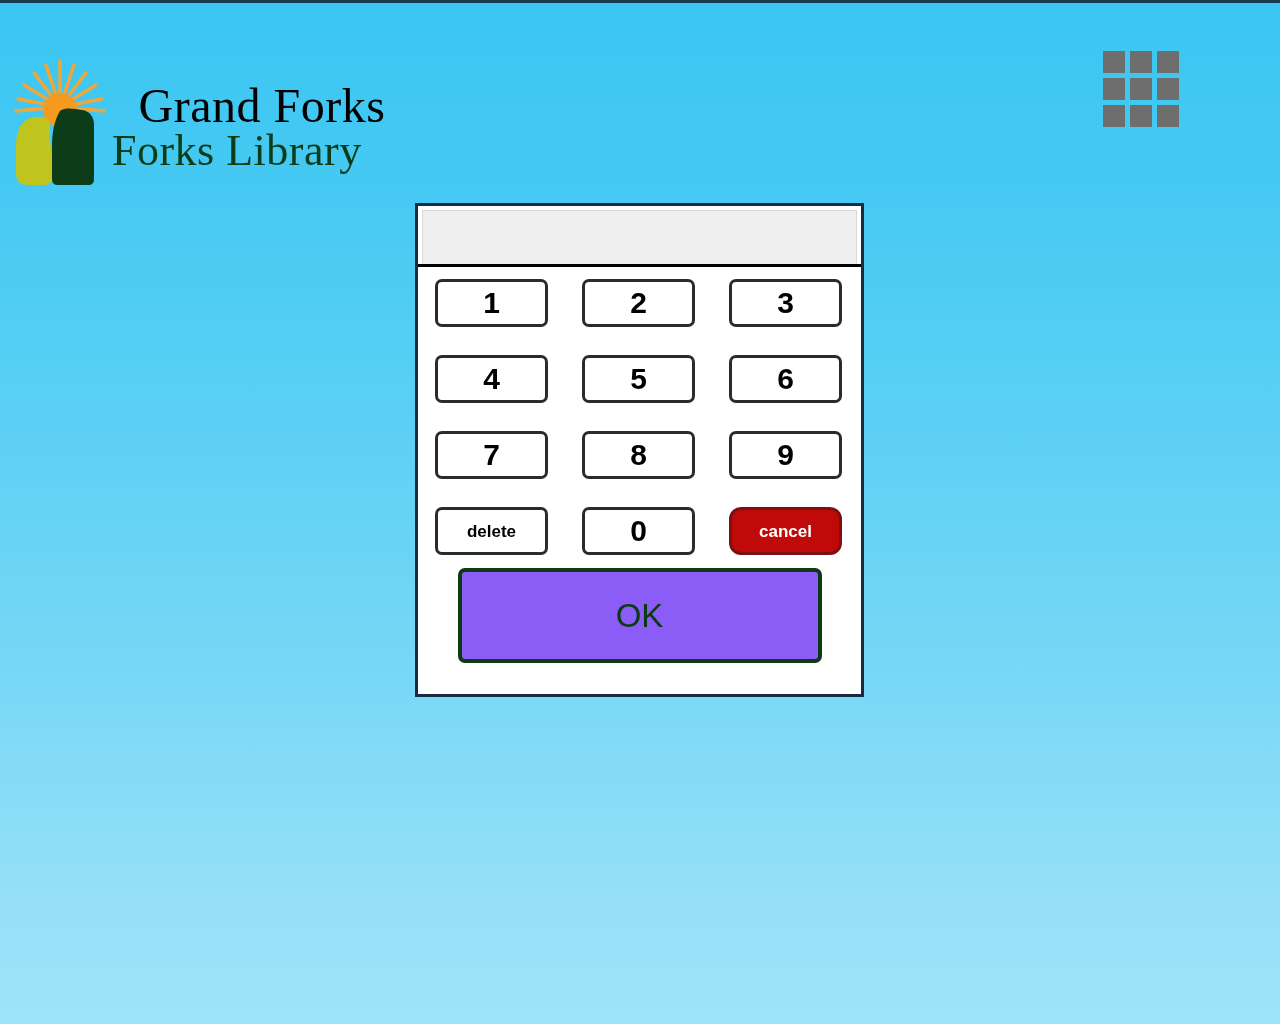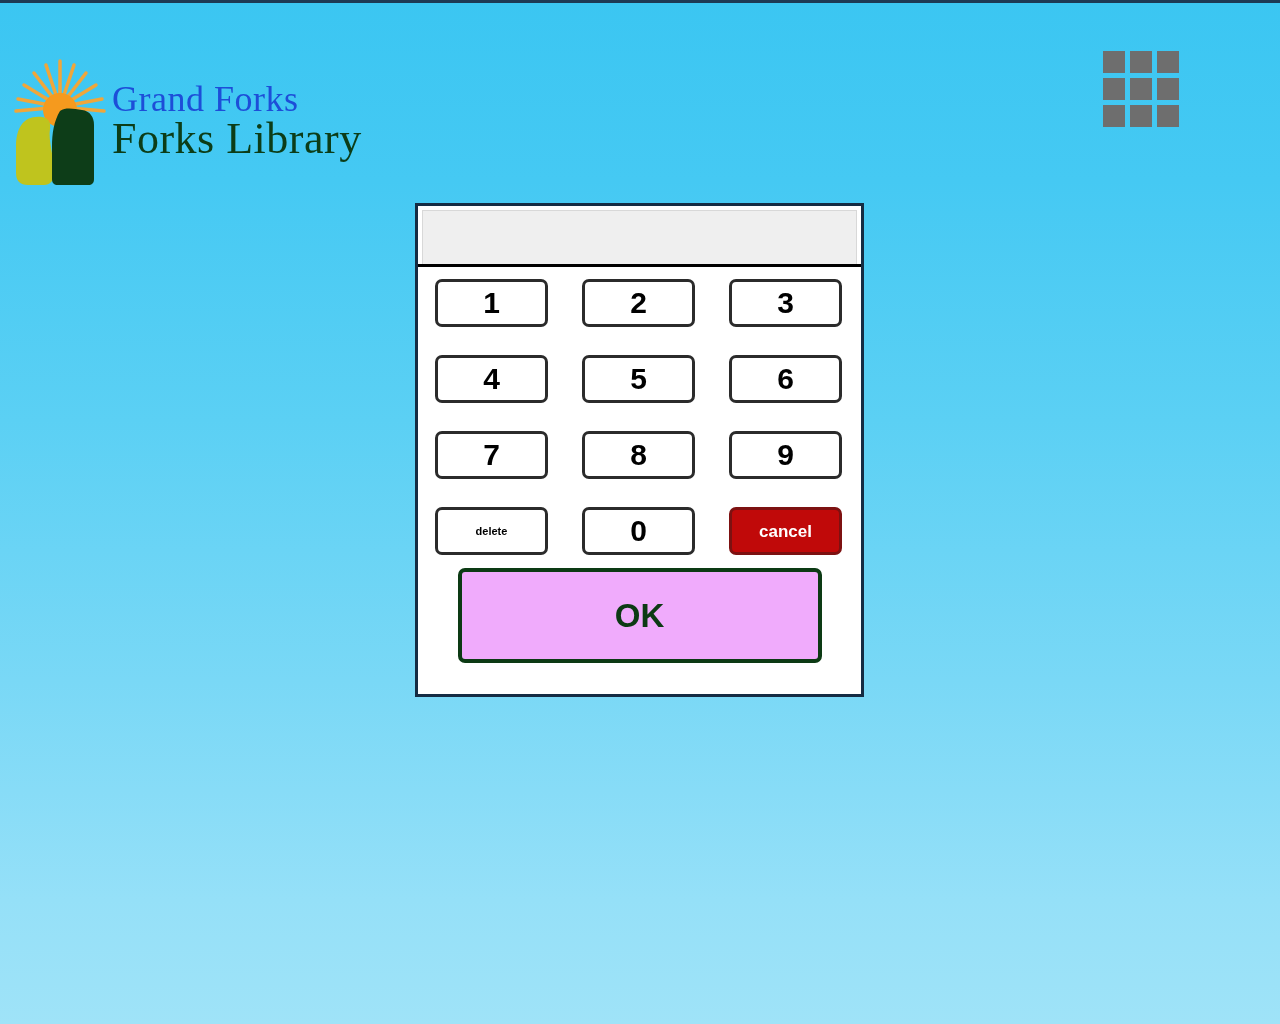--- a/index.html
+++ b/index.html
@@ -50,23 +50,24 @@
     left: 104px;
     top: 27px;
     width: 300px;
   }
   .logo-line {
     font-family: "Liberation Serif", serif;
     line-height: 0.98;
     white-space: nowrap;
   }
   #logo-line-1 {
-    font-size: 36px;
-    color: #1d4ed8;
+    font-size: 48px;
+    color: #000000;
     letter-spacing: 0.5px;
+    text-align: center;
   }
   #logo-line-2 {
     font-size: 44px;
     color: #0c3d18;
     letter-spacing: 0.5px;
   }
 
   
   #grid-icon {
     position: absolute;
@@ -125,42 +126,43 @@
     font-family: "Liberation Sans", sans-serif;
     font-weight: bold;
     font-size: 30px;
     display: flex;
     align-items: center;
     justify-content: center;
     cursor: pointer;
     line-height: 1;
   }
   .key.word {
-    font-size: 11px;
+    font-size: 17px;
   }
   .key.cancel {
     background: #c00909;
     border-color: #7d1111;
     color: #ffffff;
     font-size: 17px;
+    border-radius: 12px;
   }
 
   #ok-row {
     padding: 13px 17px 0 17px;
   }
   #ok-button {
     width: 364px;
     height: 95px;
     margin: 0 auto;
-    background: #f0abfc;
+    background: #8b5cf6;
     border: 4px solid #0c3a14;
     border-radius: 7px;
     color: #0c3a14;
     font-family: "Liberation Sans", sans-serif;
-    font-weight: bold;
+    font-weight: normal;
     font-size: 33px;
     display: flex;
     align-items: center;
     justify-content: center;
     cursor: pointer;
   }
 </style>
 </head>
 <body>
 

